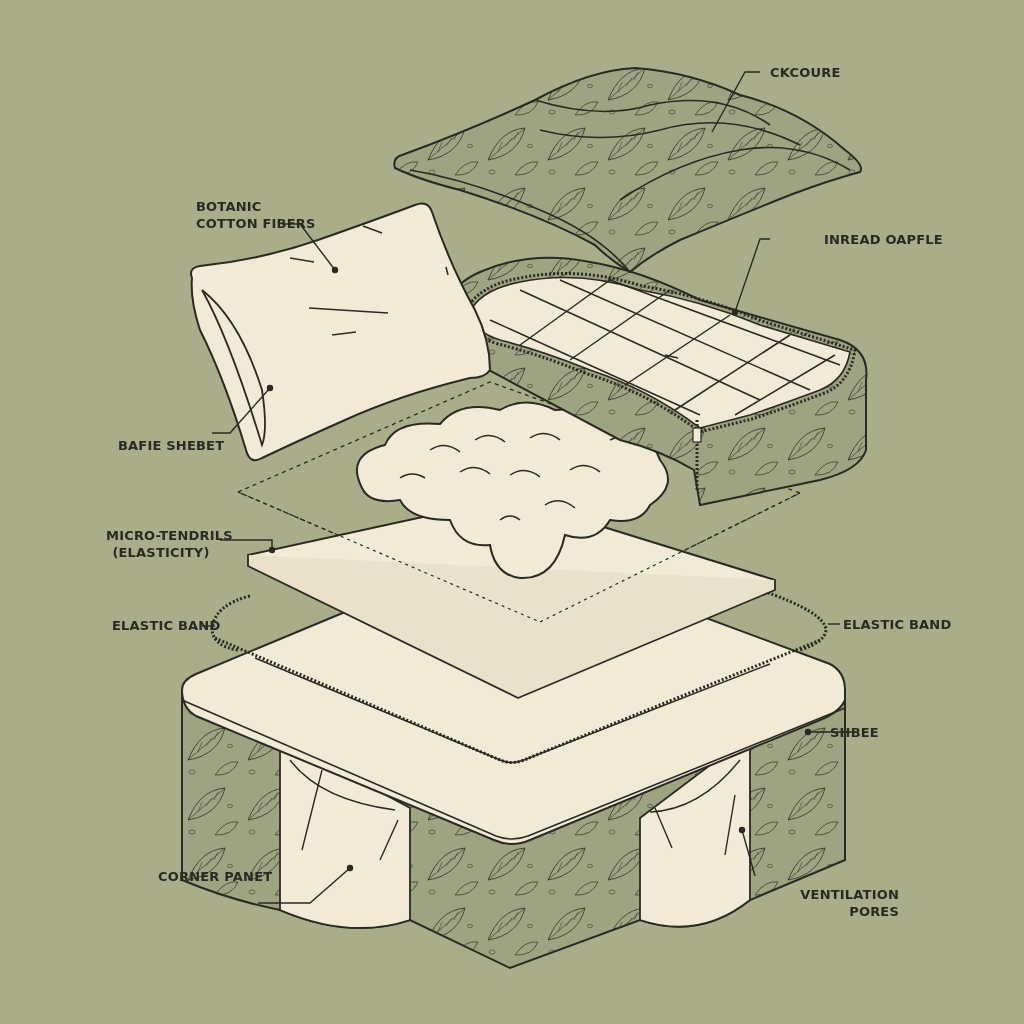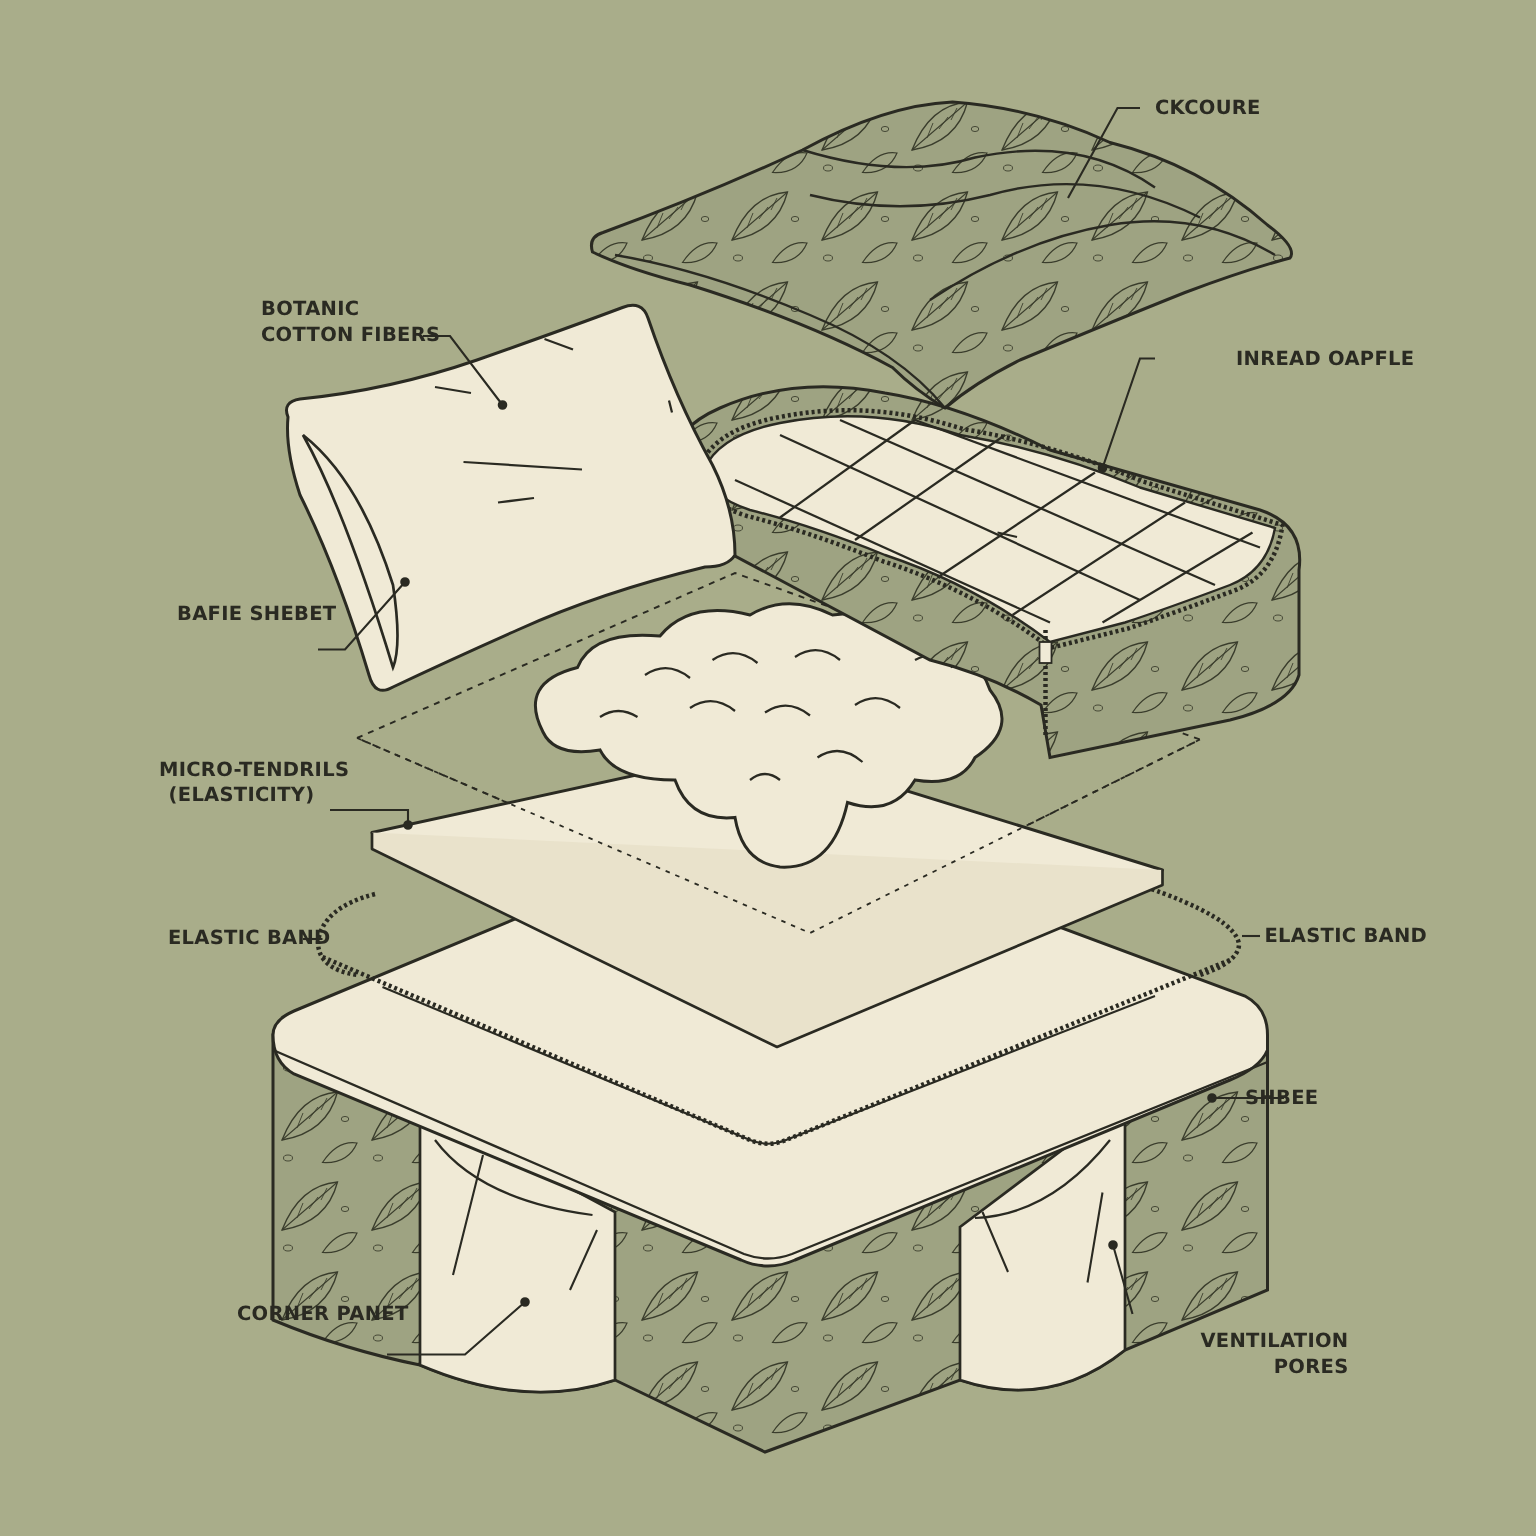--- a/index.html
+++ b/index.html
@@ -139,30 +139,30 @@
       <circle cx="808" cy="732" r="2.5" fill="#2a2a22"></circle>
       <polyline points="258,903 310,903 350,868"></polyline>
       <circle cx="350" cy="868" r="2.5" fill="#2a2a22"></circle>
       <polyline points="755,876 742,830"></polyline>
       <circle cx="742" cy="830" r="2.5" fill="#2a2a22"></circle>
     </g>
   </svg>
 
   <div class="label" style="left:770px; top:64px;">CKCOURE</div>
 
-  <div class="label" style="left:174px; top:198px;">
+  <div class="label" style="left:196px; top:198px;">
     <div>BOTANIC</div>
     <div>COTTON FIBERS</div>
   </div>
 
   <div class="label" style="left:824px; top:231px;">INREAD OAPFLE</div>
 
-  <div class="label" style="left:118px; top:401px;">BAFIE SHEBET</div>
+  <div class="label" style="left:118px; top:437px;">BAFIE SHEBET</div>
 
-  <div class="label center" style="left:106px; top:505px; width:110px;">
+  <div class="label center" style="left:106px; top:527px; width:110px;">
     <div>MICRO-TENDRILS</div>
     <div>(ELASTICITY)</div>
   </div>
 
   <div class="label" style="left:112px; top:617px;">ELASTIC BAND</div>
 
   <div class="label" style="left:843px; top:616px;">ELASTIC BAND</div>
 
   <div class="label" style="left:830px; top:724px;">SHBEE</div>
 

